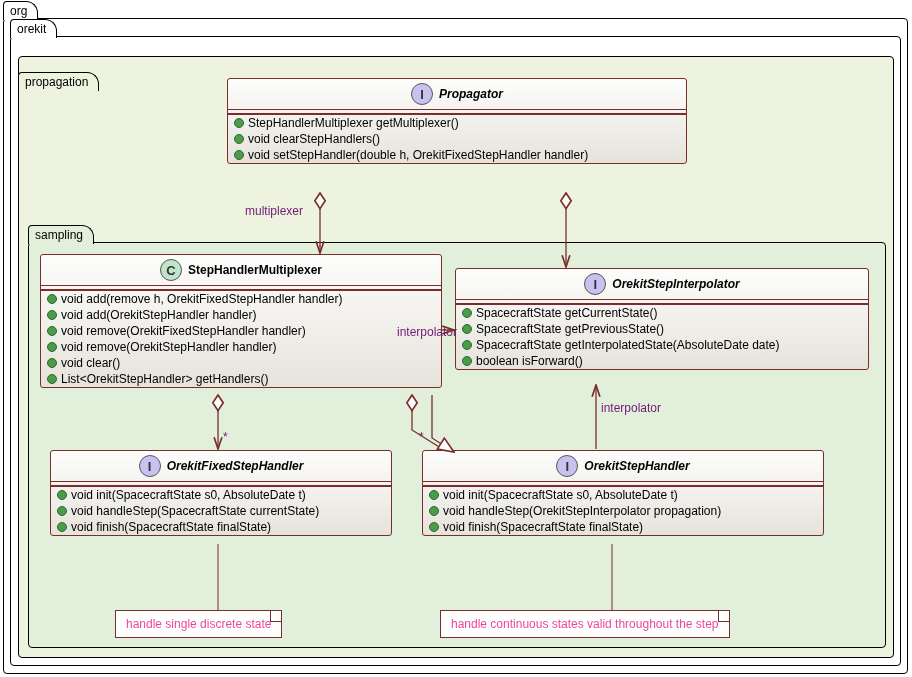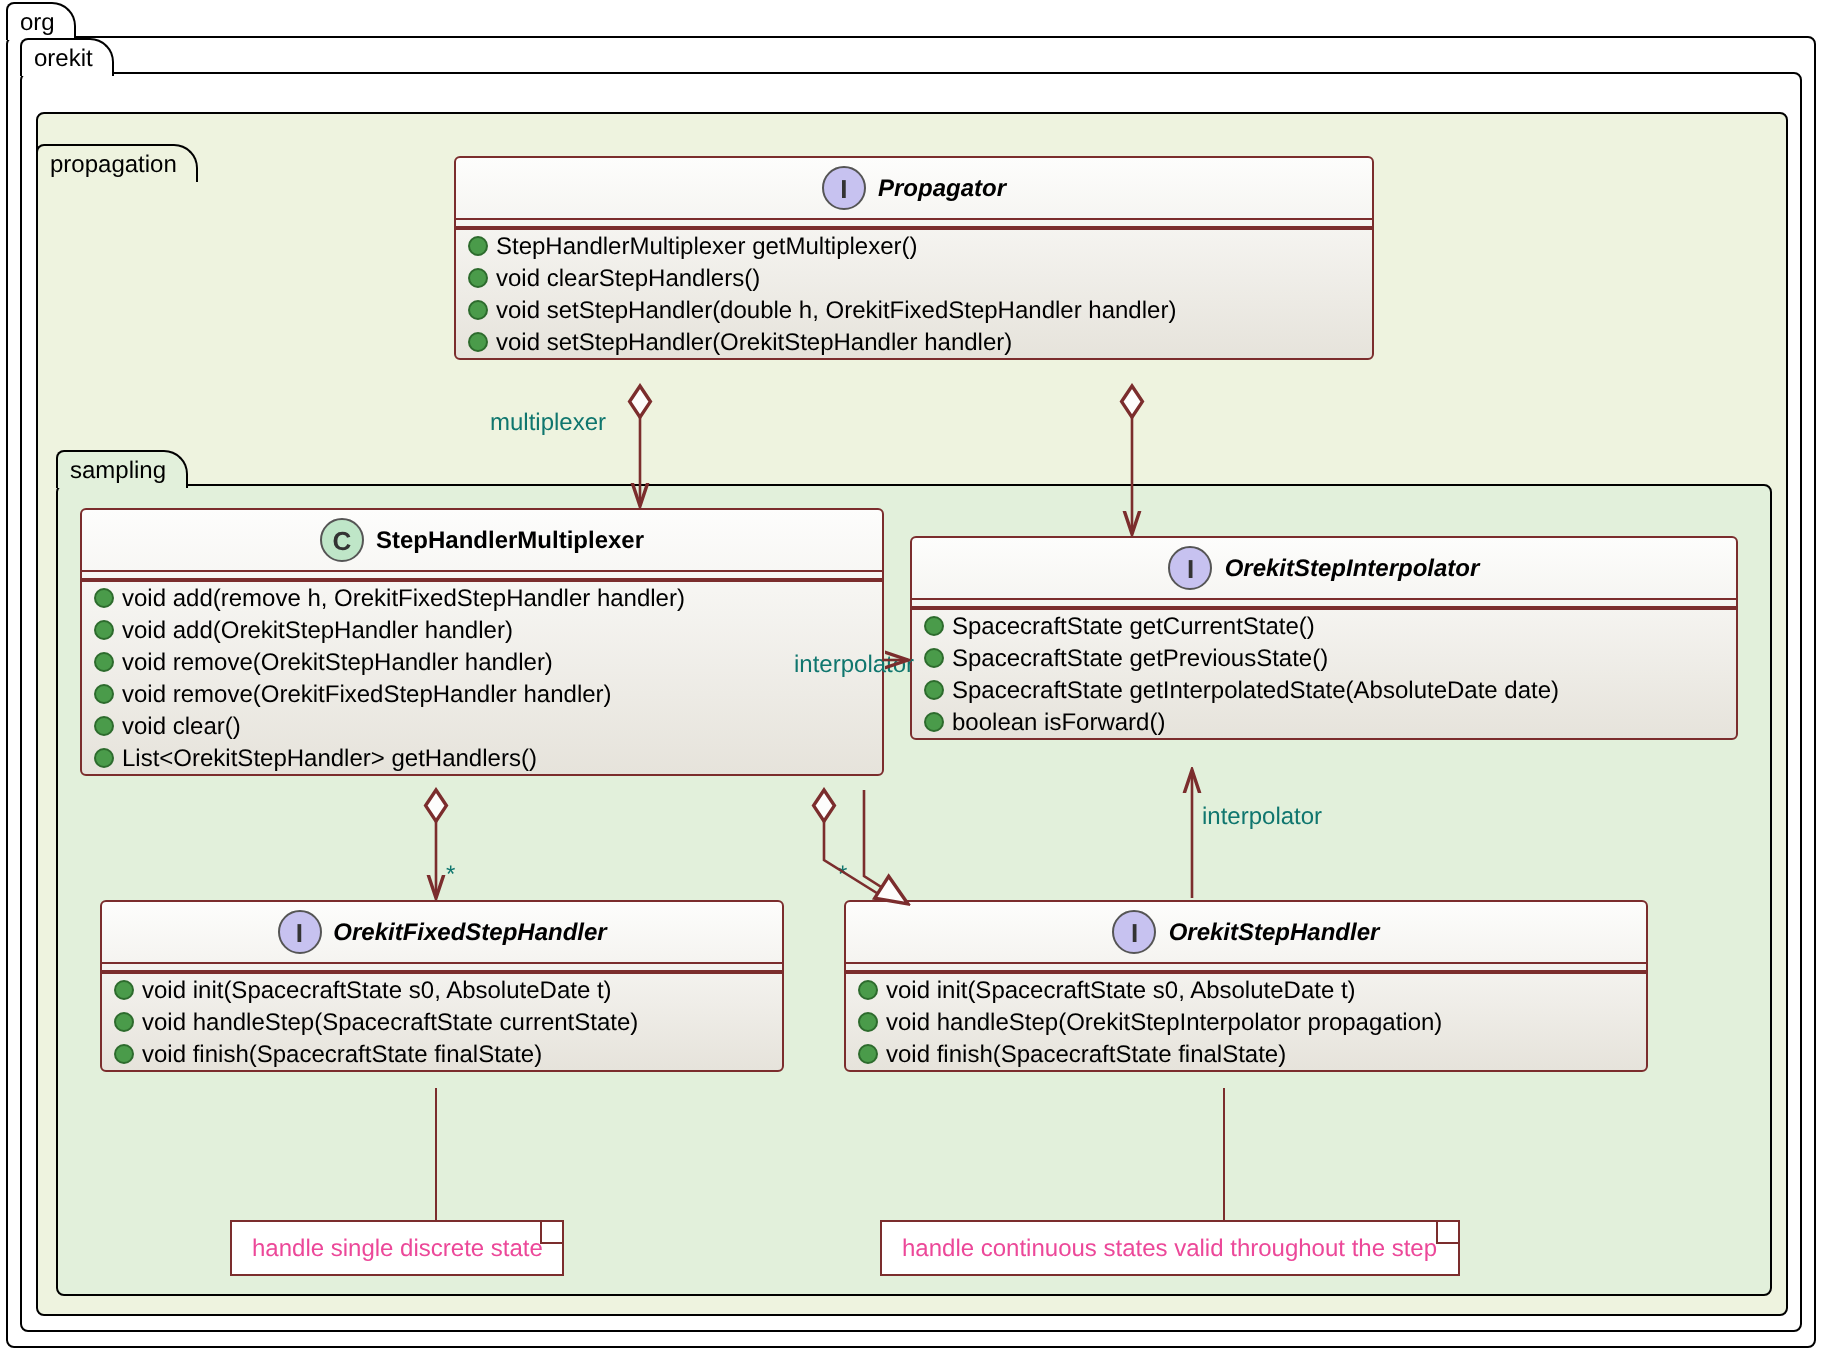--- a/index.html
+++ b/index.html
@@ -108,21 +108,21 @@
   }
   svg.connector {
     position: absolute;
     top: 0; left: 0;
     width: 912px; height: 677px;
     pointer-events: none;
   }
   .label {
     position: absolute;
     font-size: 12px;
-    color: #0f766e;
+    color: #701a75;
     background: transparent;
   }
 </style>
 </head>
 <body>
 
 <div class="package" style="top:18px; left:3px; width:903px; height:654px;">
   <div class="package-tab">org</div>
 </div>
 
@@ -150,49 +150,45 @@
         <span>StepHandlerMultiplexer getMultiplexer()</span>
       </div>
     <div class="member">
         <span class="vis"></span>
         <span>void clearStepHandlers()</span>
       </div>
     <div class="member">
         <span class="vis"></span>
         <span>void setStepHandler(double h, OrekitFixedStepHandler handler)</span>
       </div>
-    <div class="member">
-        <span class="vis"></span>
-        <span>void setStepHandler(OrekitStepHandler handler)</span>
-      </div>
   </div>
 </div>
 
 <div class="classbox" style="top:254px; left:40px; width:400px;">
   <div class="class-header upright">
     <span class="badge badge-c">C</span>
     <span>StepHandlerMultiplexer</span>
   </div>
   <div style="height:3px; border-bottom:1px solid #7b2d2d;"></div>
   <div class="class-body">
     <div class="member">
         <span class="vis"></span>
         <span>void add(remove h, OrekitFixedStepHandler handler)</span>
       </div>
     <div class="member">
         <span class="vis"></span>
         <span>void add(OrekitStepHandler handler)</span>
       </div>
     <div class="member">
         <span class="vis"></span>
+        <span>void remove(OrekitFixedStepHandler handler)</span>
+      </div>
+    <div class="member">
+        <span class="vis"></span>
         <span>void remove(OrekitStepHandler handler)</span>
-      </div>
-    <div class="member">
-        <span class="vis"></span>
-        <span>void remove(OrekitFixedStepHandler handler)</span>
       </div>
     <div class="member">
         <span class="vis"></span>
         <span>void clear()</span>
       </div>
     <div class="member">
         <span class="vis"></span>
         <span>List&lt;OrekitStepHandler&gt; getHandlers()</span>
       </div>
   </div>

